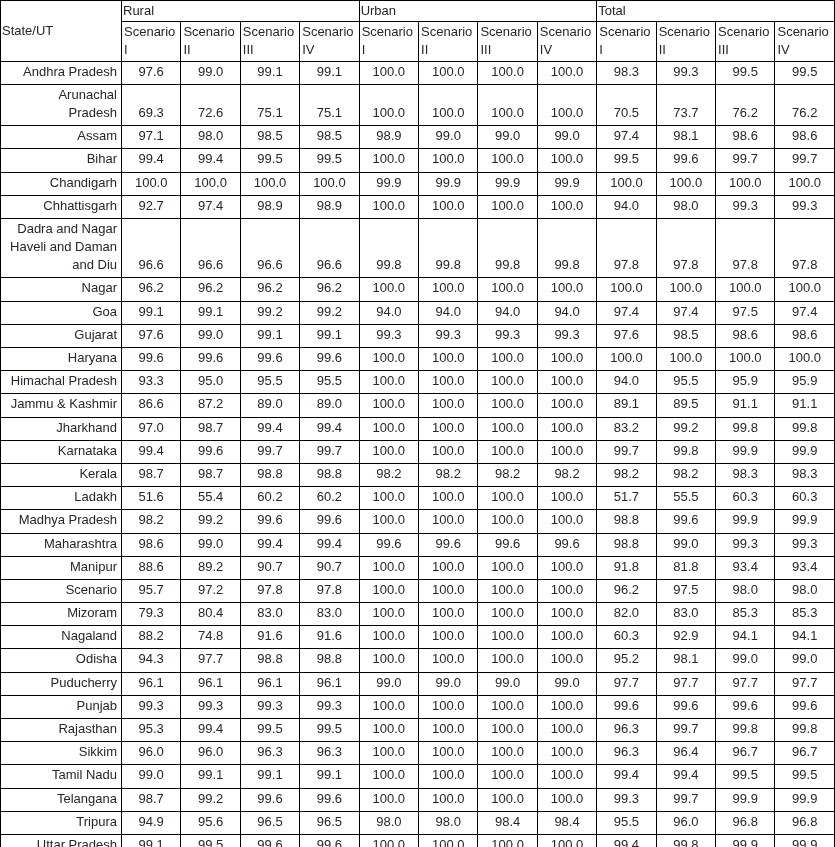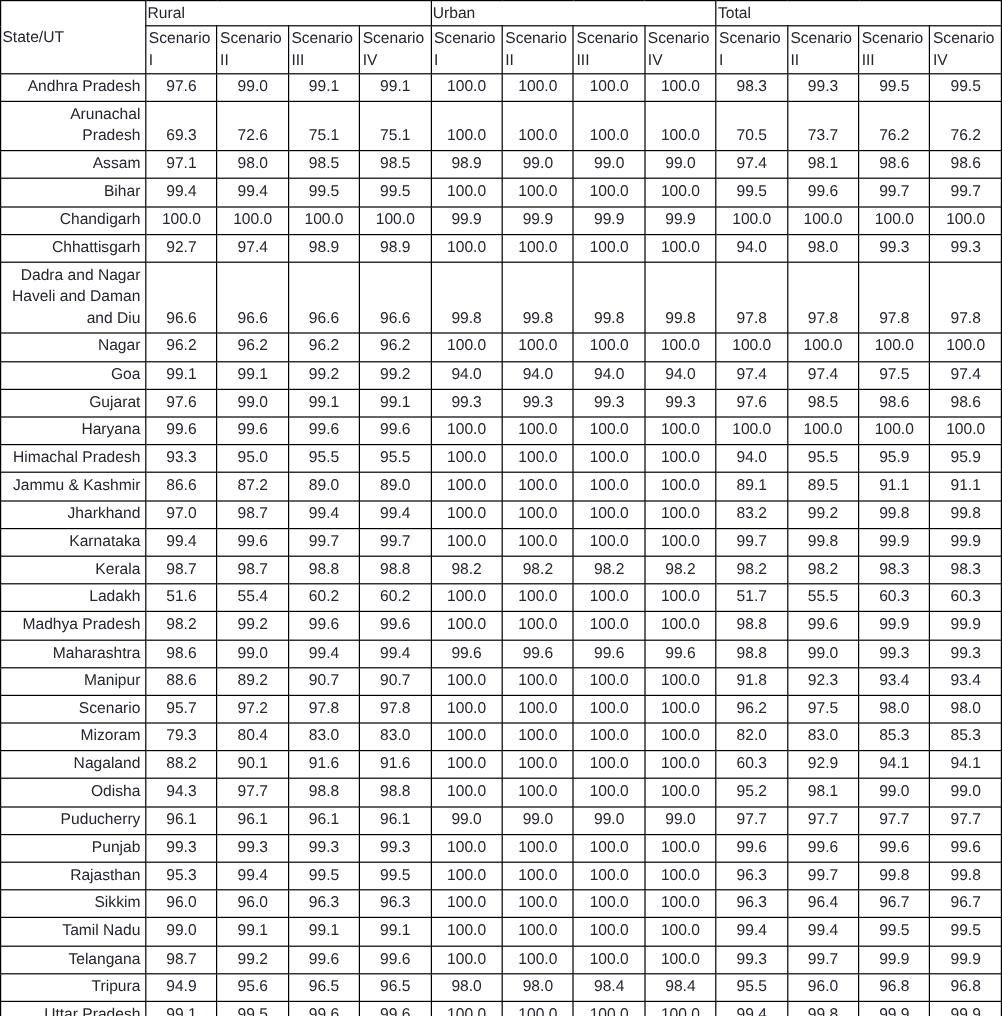--- a/index.html
+++ b/index.html
@@ -360,21 +360,21 @@
         <td class="state">Manipur</td>
         <td class="val">88.6</td>
         <td class="val">89.2</td>
         <td class="val">90.7</td>
         <td class="val">90.7</td>
         <td class="val">100.0</td>
         <td class="val">100.0</td>
         <td class="val">100.0</td>
         <td class="val">100.0</td>
         <td class="val">91.8</td>
-        <td class="val">92.3</td>
+        <td class="val">81.8</td>
         <td class="val">93.4</td>
         <td class="val">93.4</td>
       </tr>
       <tr>
         <td class="state">Scenario</td>
         <td class="val">95.7</td>
         <td class="val">97.2</td>
         <td class="val">97.8</td>
         <td class="val">97.8</td>
         <td class="val">100.0</td>
@@ -397,21 +397,21 @@
         <td class="val">100.0</td>
         <td class="val">100.0</td>
         <td class="val">82.0</td>
         <td class="val">83.0</td>
         <td class="val">85.3</td>
         <td class="val">85.3</td>
       </tr>
       <tr>
         <td class="state">Nagaland</td>
         <td class="val">88.2</td>
-        <td class="val">90.1</td>
+        <td class="val">74.8</td>
         <td class="val">91.6</td>
         <td class="val">91.6</td>
         <td class="val">100.0</td>
         <td class="val">100.0</td>
         <td class="val">100.0</td>
         <td class="val">100.0</td>
         <td class="val">60.3</td>
         <td class="val">92.9</td>
         <td class="val">94.1</td>
         <td class="val">94.1</td>

